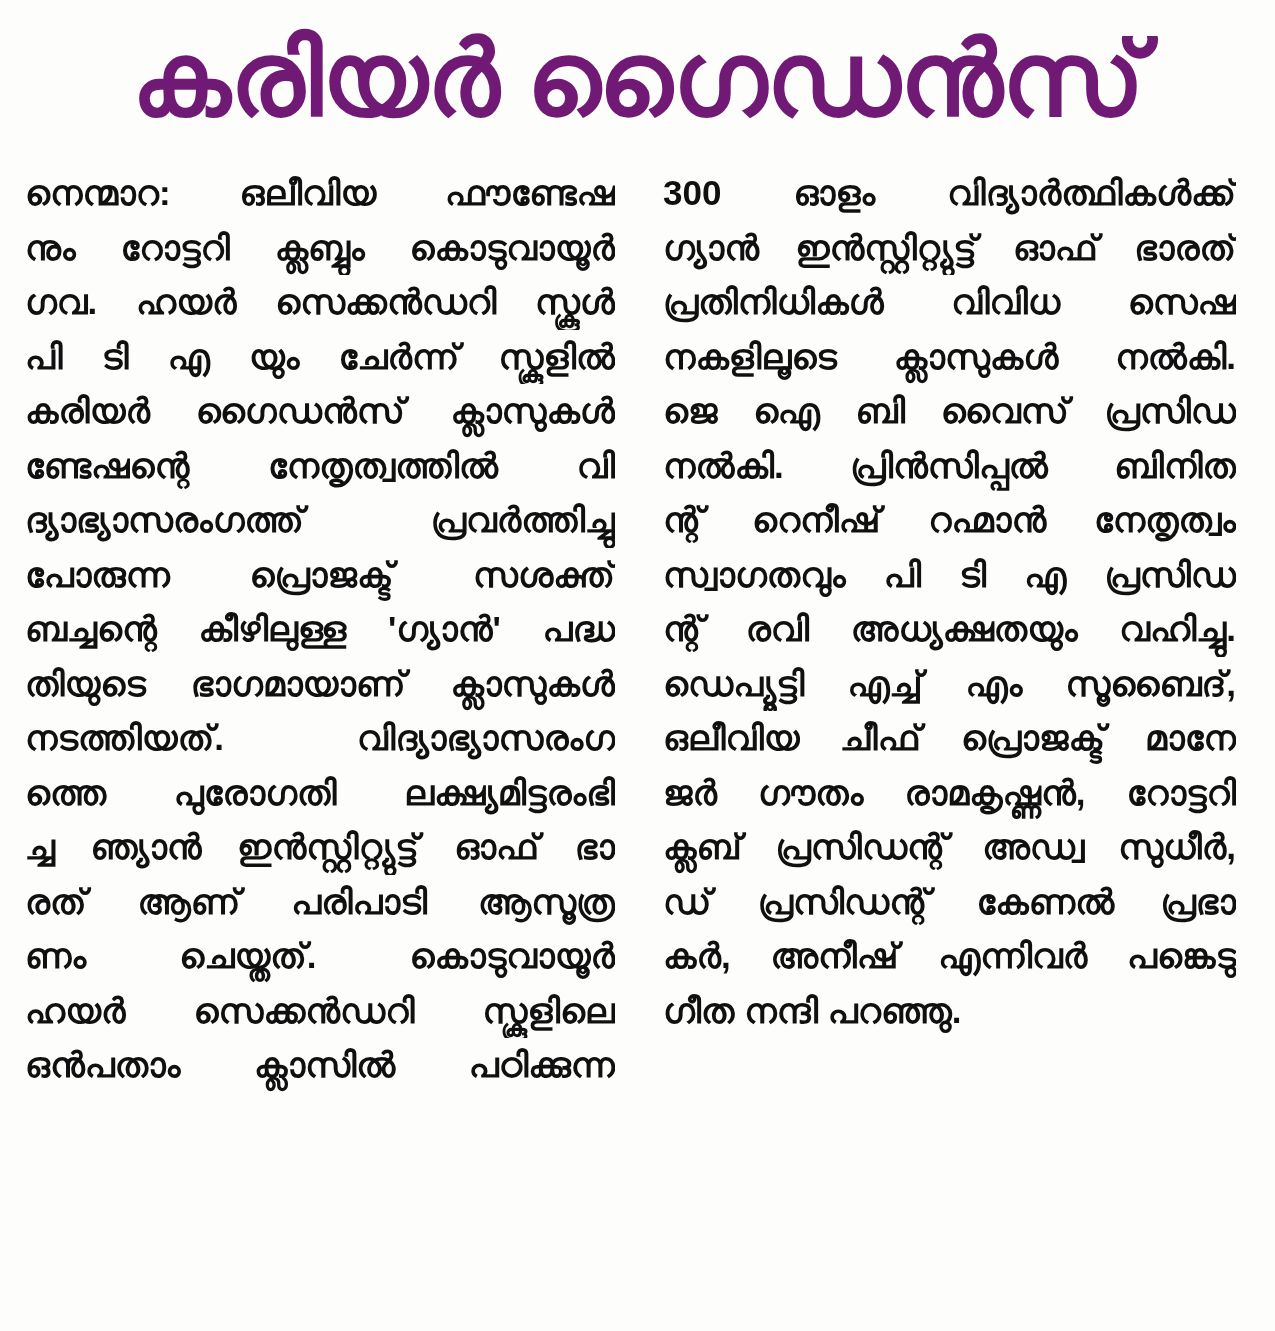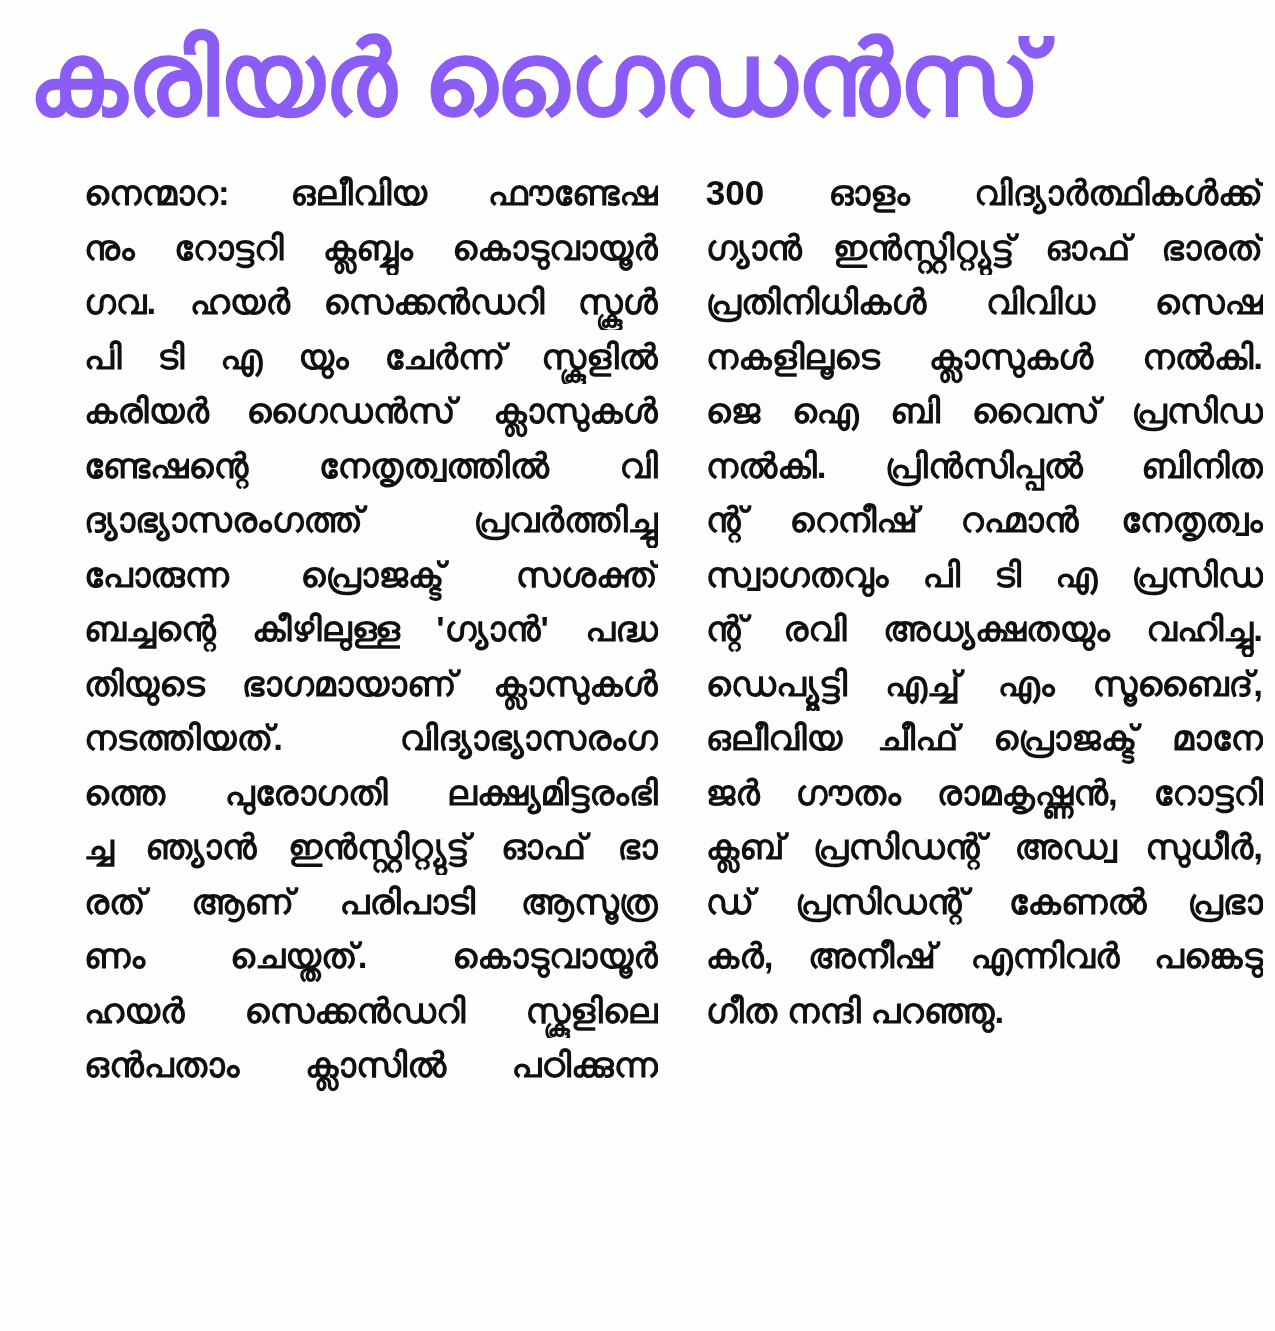--- a/index.html
+++ b/index.html
@@ -13,33 +13,34 @@
     height: 1331px;
     background: #fdfdfc;
     overflow: hidden;
     font-family: "Liberation Sans", "DejaVu Sans", sans-serif;
     color: #0e0e0e;
     box-sizing: border-box;
   }
   .headline {
     margin: 0;
     padding: 8px 28px 0 28px;
+    text-align: center;
     font-weight: bold;
-    color: #8b5cf6;
+    color: #701a75;
   }
   .hl-line {
     display: block;
     font-size: 104px;
     line-height: 142px;
     letter-spacing: -1px;
     white-space: nowrap;
   }
   .body-cols {
     display: flex;
-    padding: 16px 12px 0 84px;
+    padding: 16px 12px 0 25px;
     column-gap: 48px;
   }
   .col {
     overflow: hidden;
   }
   .col-left  { width: 590px; }
   .col-right { width: 573px; }
   .tl {
     font-size: 35px;
     font-weight: bold;

